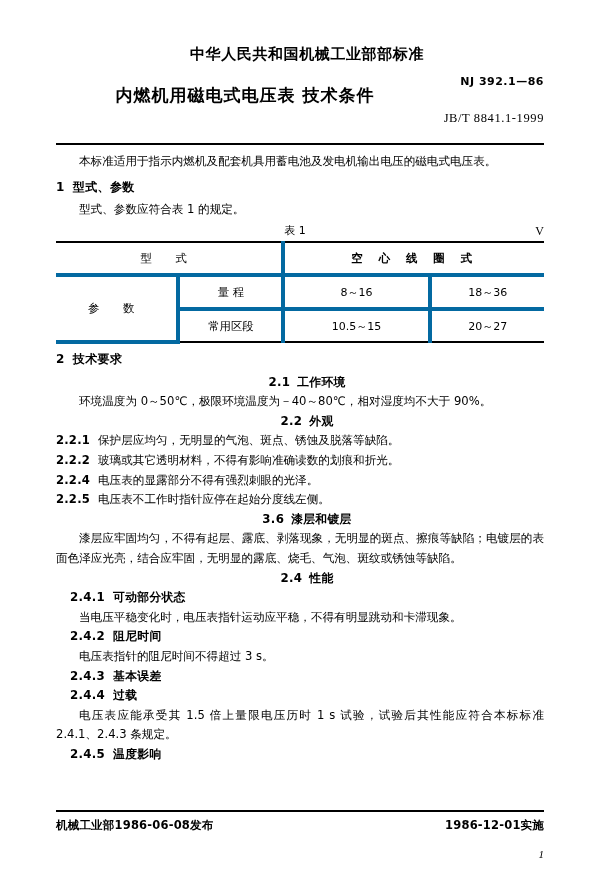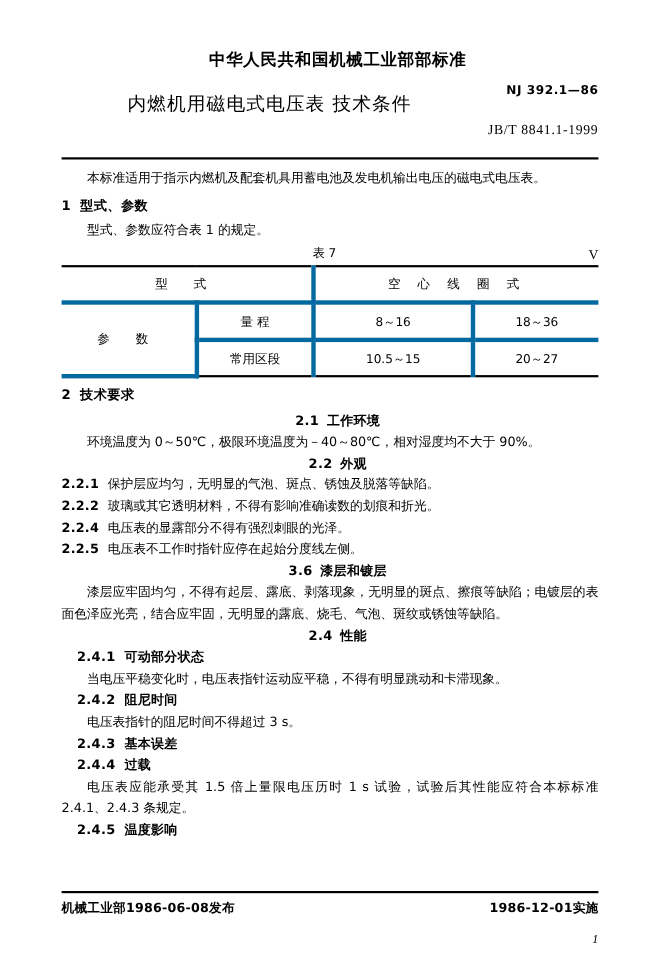--- a/index.html
+++ b/index.html
@@ -36,21 +36,21 @@
     text-align: center;
     font-size: 15px;
     font-weight: bold;
     letter-spacing: 0.6px;
     line-height: 20px;
     padding-left: 14px;
   }
   .std-title {
     text-align: center;
     font-size: 17px;
-    font-weight: normal;
+    font-weight: bold;
     letter-spacing: 1px;
     line-height: 24px;
     margin-top: 19px;
     padding-left: 6px;
     padding-right: 116px;
   }
   .std-no-old {
     position: absolute;
     right: 0px;
     top: 31px;
@@ -161,21 +161,21 @@
     border: 4px solid #0369a1;
     text-align: center;
     padding: 5px 2px;
     height: 20px;
     vertical-align: middle;
   }
   table.spec tr:first-child td { border-top: 2px solid #000; }
   table.spec tr:last-child td { border-bottom: 2px solid #000; }
   table.spec td.left-none { border-left: none; }
   table.spec td.right-none { border-right: none; }
-  .sp { letter-spacing: 6px; }
+  .sp { letter-spacing: 6px; font-weight: bold; }
   .sp2 { letter-spacing: 10px; }
   .num-cell { font-family: "DejaVu Sans", "Liberation Sans", sans-serif; font-size: 11px; }
 
   
   .rule-bottom {
     position: absolute;
     left: 56px;
     top: 810px;
     width: 488px;
     height: 0;
@@ -217,21 +217,21 @@
   <div class="body">
     <p class="p indent">本标准适用于指示内燃机及配套机具用蓄电池及发电机输出电压的磁电式电压表。</p>
     <div class="gap-m"></div>
     <p class="h1"><span class="num">1</span><span>型式、参数</span></p>
     <div class="gap-s"></div>
     <p class="p indent">型式、参数应符合表 1 的规定。</p>
   </div>
 
   <div class="tbl-wrap">
     <div class="tbl-caption">
-      <span>表 7</span>
+      <span>表 1</span>
       <span class="tbl-unit">V</span>
     </div>
     <table class="spec">
       <tbody>
           <tr>
         <td class="left-none" colspan="2"><span class="sp2">型  式</span></td>
         <td class="right-none" colspan="2"><span class="sp">空 心 线 圈 式</span></td>
       </tr>
       <tr>
         <td class="left-none" rowspan="2"><span class="sp2">参  数</span></td>

